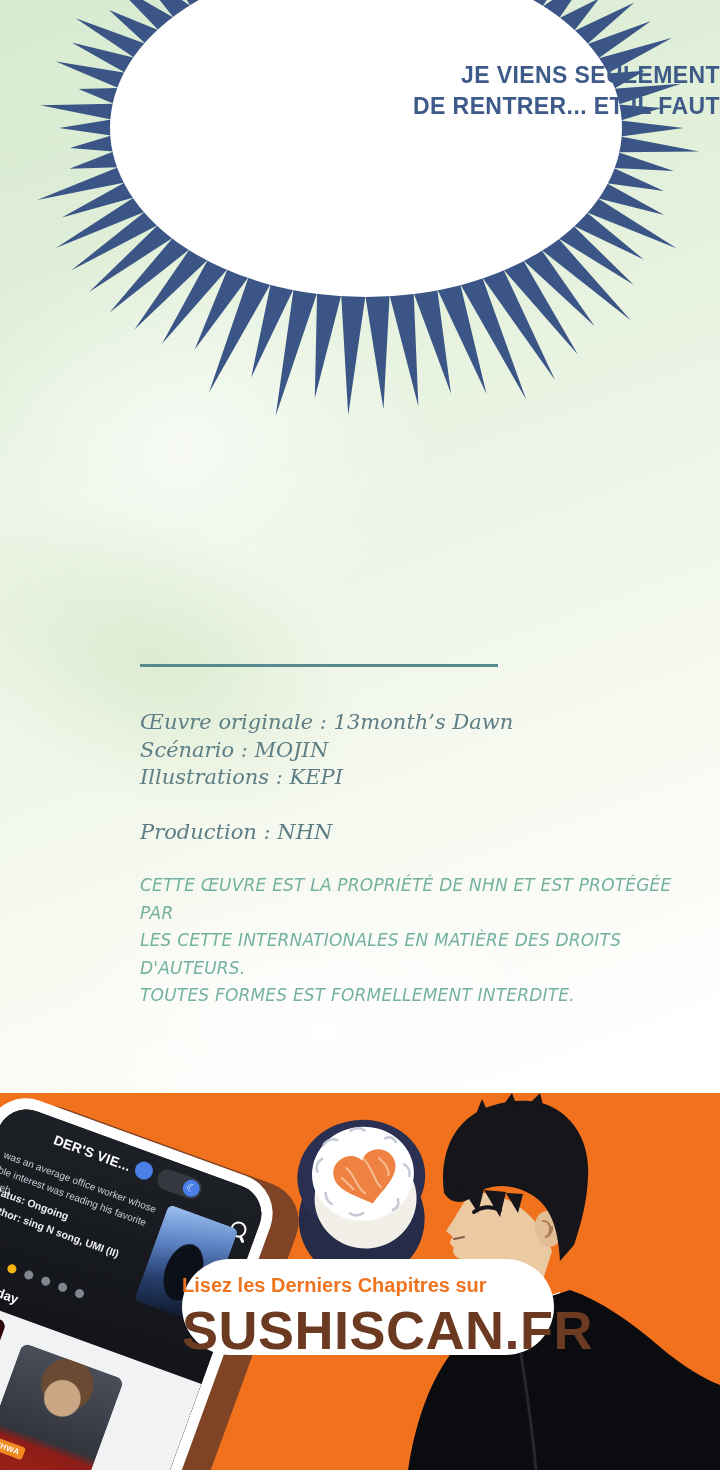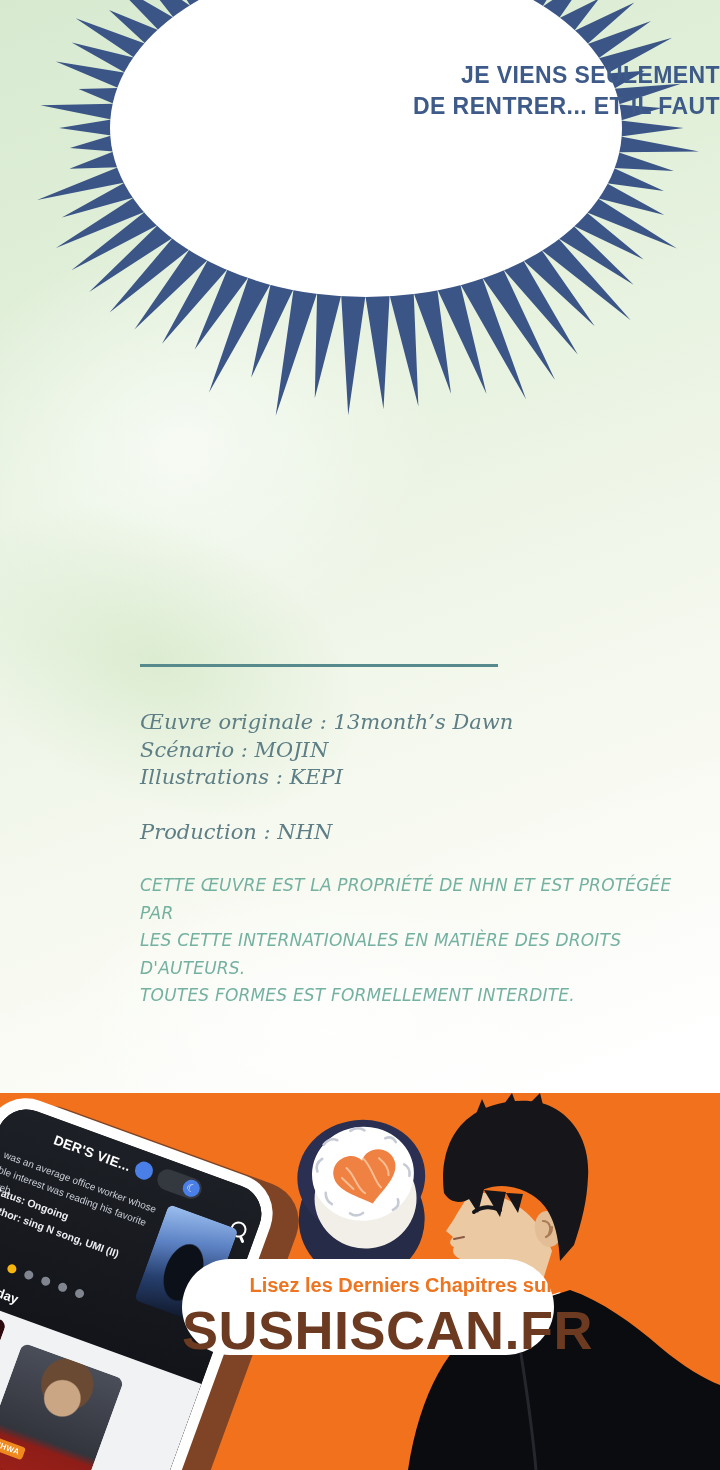--- a/index.html
+++ b/index.html
@@ -67,21 +67,21 @@
   .cover-art-text{position:absolute;left:0;right:0;bottom:3px;text-align:center;
     font-family:"DejaVu Serif",serif;font-style:italic;font-weight:bold;font-size:10.5px;line-height:11px;
     color:#e5392b;text-shadow:0 0 2px #2c0404;}
   .badge{position:absolute;left:86px;top:120px;z-index:3;background:var(--c-badge);color:#fff;
     font-size:8px;font-weight:bold;letter-spacing:.4px;padding:2px 5px;border-radius:3px;}
 
   .sushi{position:absolute;left:292px;top:24px;width:140px;height:172px;transform:rotate(-6deg);}
   .char{position:absolute;right:0;top:0;width:330px;height:377px;}
 
   .pill{position:absolute;left:182px;top:166px;width:372px;height:96px;border-radius:48px;background:#ffffff;z-index:6;
-    text-align:right;}
+    text-align:left;}
   .tagline{margin-top:15px;font-size:20px;font-weight:bold;color:var(--c-tagline);}
   .site{margin-top:2px;font-size:54px;font-weight:bold;letter-spacing:.5px;color:var(--c-site);}
 </style>
 </head>
 <body>
 
 <div class="page">
 
   <div class="wash1"></div>
   <div class="wash2"></div>

